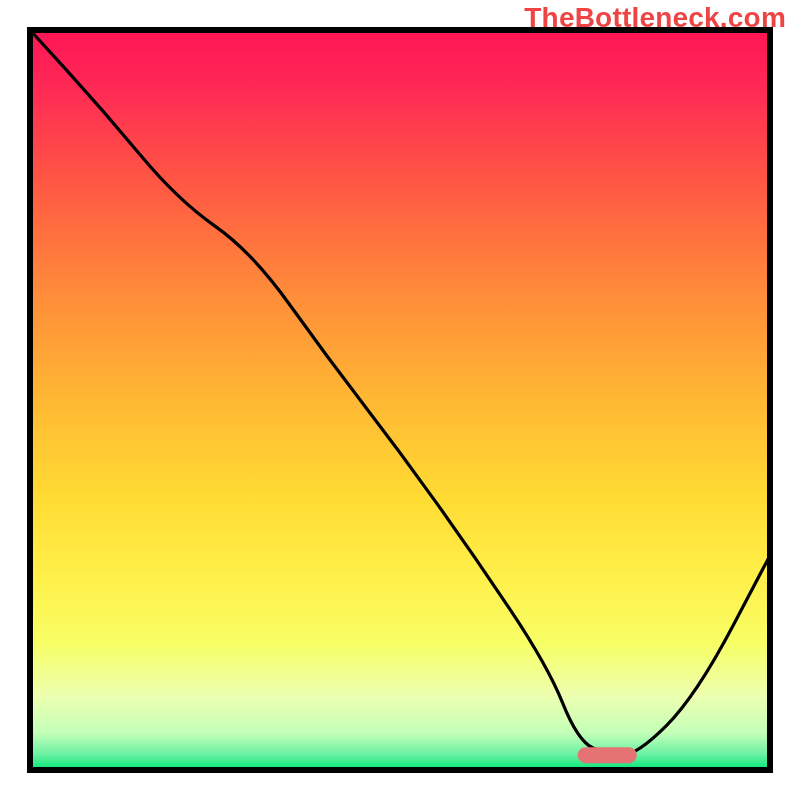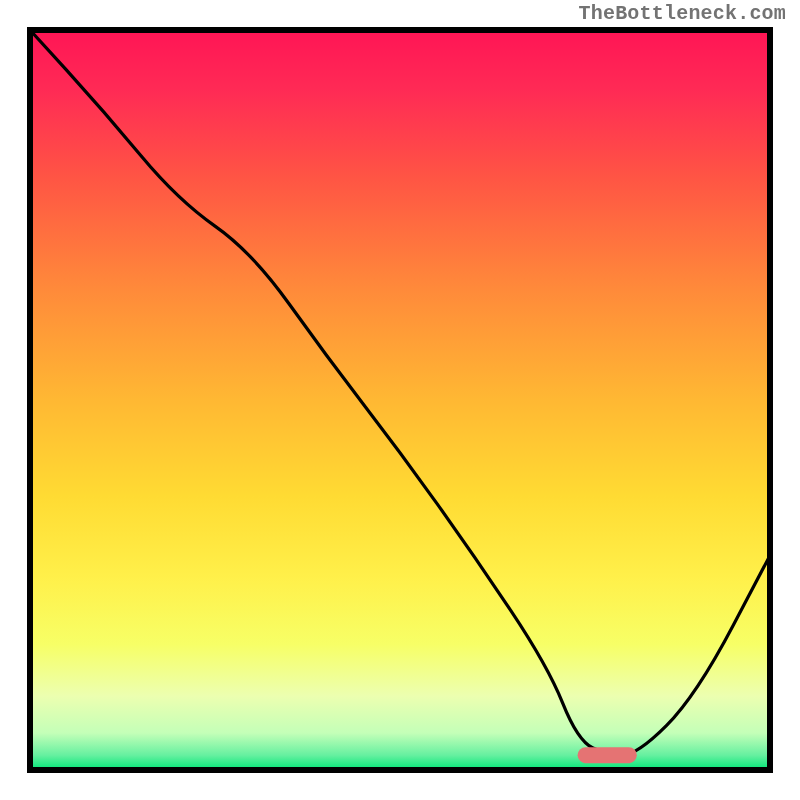--- a/index.html
+++ b/index.html
@@ -12,25 +12,24 @@
   }
   .wrap {
     position: relative;
     width: 800px;
     height: 800px;
   }
   .watermark {
     position: absolute;
     top: 2px;
     right: 14px;
-    font-size: 20px;
+    font-size: 28px;
     font-weight: 600;
-    color: #737373;
+    color: #ef4444;
     letter-spacing: 0.2px;
-    font-family: Liberation Mono, monospace;
   }
   svg {
     display: block;
   }
 </style>
 </head>
 <body>
 
 <div class="wrap">
   <div class="watermark">TheBottleneck.com</div>

